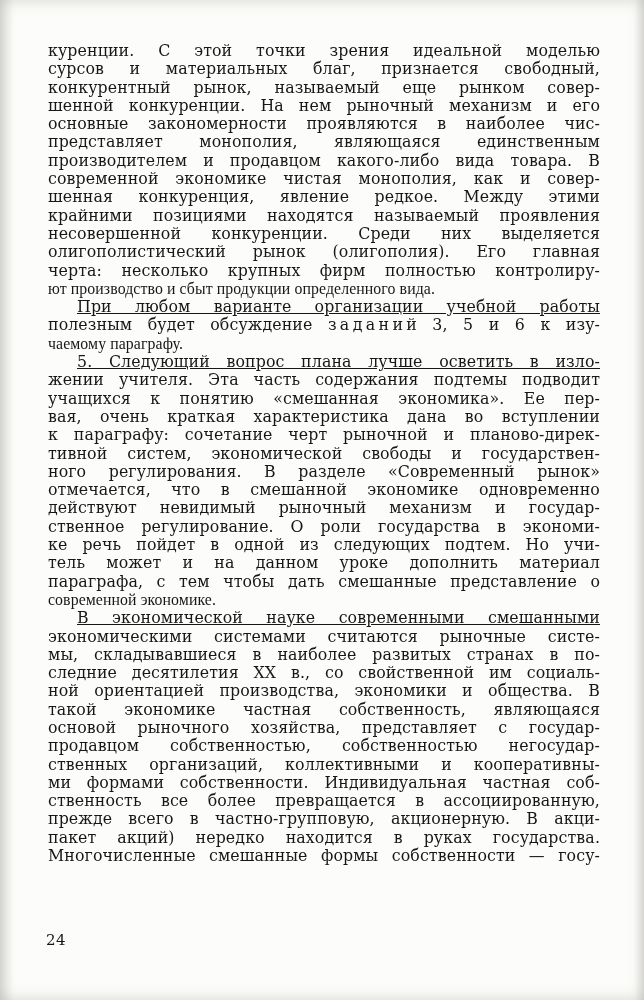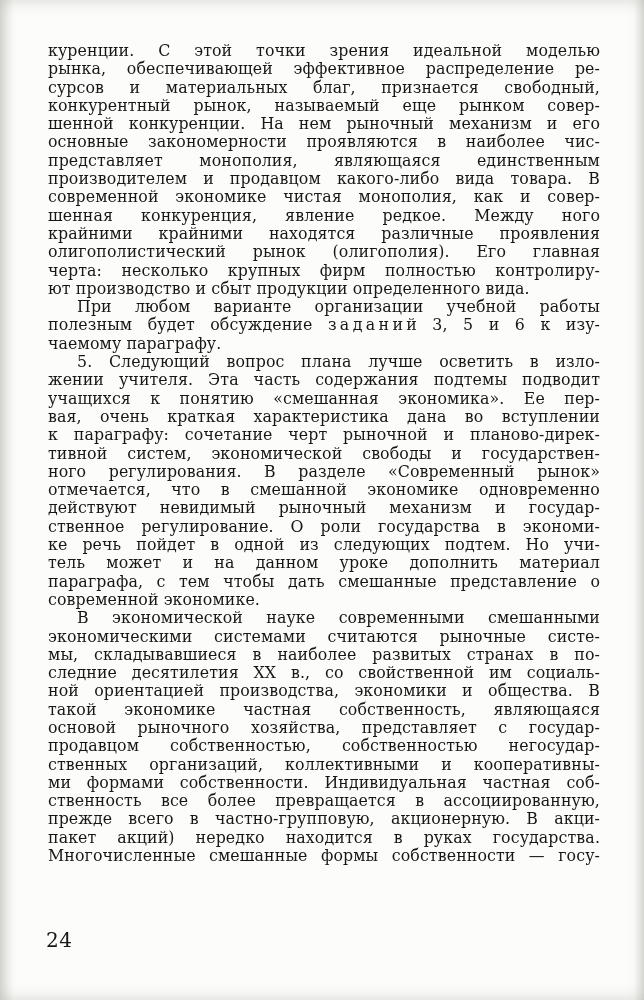--- a/index.html
+++ b/index.html
@@ -49,50 +49,52 @@
     text-align: justify;
     text-align-last: justify;
     letter-spacing: 0.1px;
     white-space: nowrap; 
   }
   .line {
     white-space: normal;
   }
   .line.endline {
     text-align-last: left;
+    font-family: Liberation Serif, serif;
   }
   .line.indent {
     text-indent: 29px;
+    text-decoration: underline;
   }
   .page-number {
     position: absolute;
     left: 46px;
     top: 931px;
-    font-size: 20px;
+    font-size: 15px;
     line-height: 18px;
     letter-spacing: 0.5px;
   }
 </style>
 </head>
 <body>
 
 <div class="page">
   <div class="text-block">
       <div class="paragraph">
         <div class="line">куренции. С этой точки зрения идеальной моделью</div>
-        <div class="line">рынка, обеспечивающей эффективное распределение ре-</div>
         <div class="line">сурсов и материальных благ, признается свободный,</div>
         <div class="line">конкурентный рынок, называемый еще рынком совер-</div>
         <div class="line">шенной конкуренции. На нем рыночный механизм и его</div>
         <div class="line">основные закономерности проявляются в наиболее чис-</div>
         <div class="line">представляет монополия, являющаяся единственным</div>
         <div class="line">производителем и продавцом какого-либо вида товара. В</div>
         <div class="line">современной экономике чистая монополия, как и совер-</div>
-        <div class="line">шенная конкуренция, явление редкое. Между ного</div>
-        <div class="line">крайними крайними находятся различные проявления</div>
+        <div class="line">шенная конкуренция, явление редкое. Между этими</div>
+        <div class="line">крайними позициями находятся называемый проявления</div>
+        <div class="line">несовершенной конкуренции. Среди них выделяется</div>
         <div class="line">олигополистический рынок (олигополия). Его главная</div>
         <div class="line">черта: несколько крупных фирм полностью контролиру-</div>
         <div class="line endline">ют производство и сбыт продукции определенного вида.</div>
       </div>
       <div class="paragraph">
         <div class="line indent">При любом варианте организации учебной работы</div>
         <div class="line">полезным будет обсуждение з а д а н и й 3, 5 и 6 к изу-</div>
         <div class="line endline">чаемому параграфу.</div>
       </div>
       <div class="paragraph">

